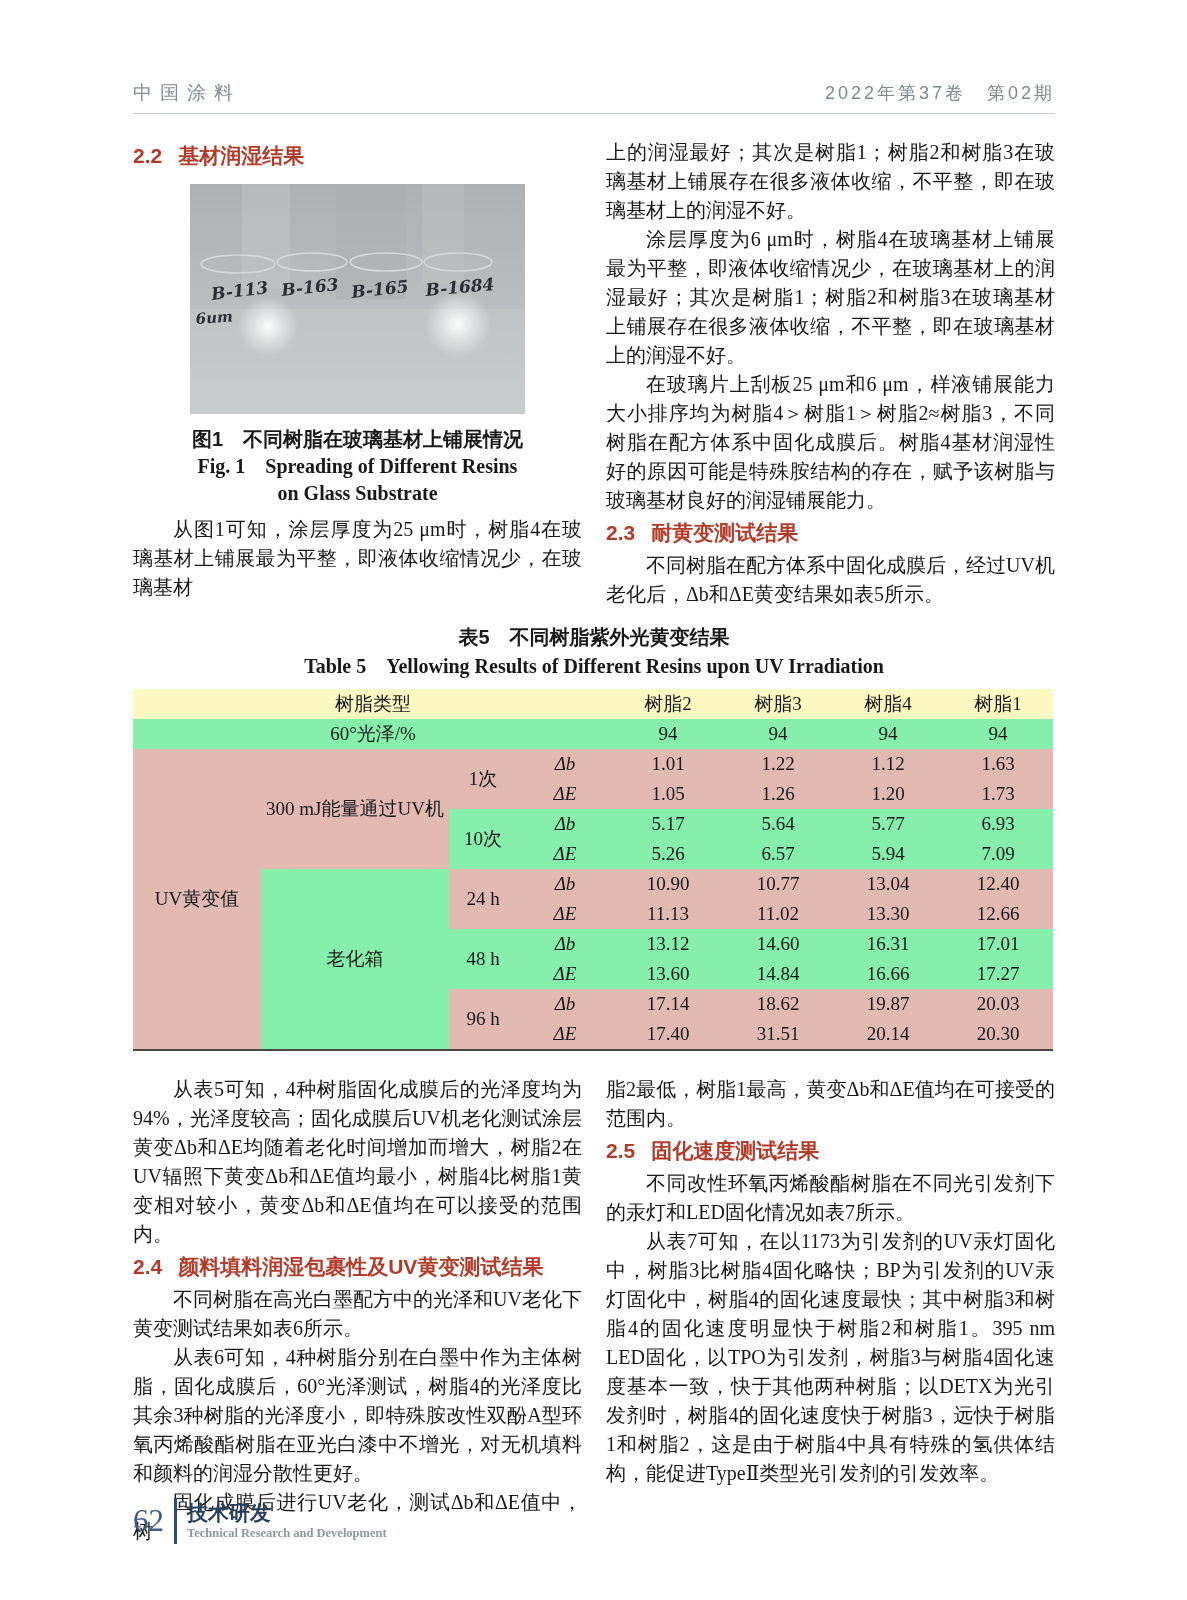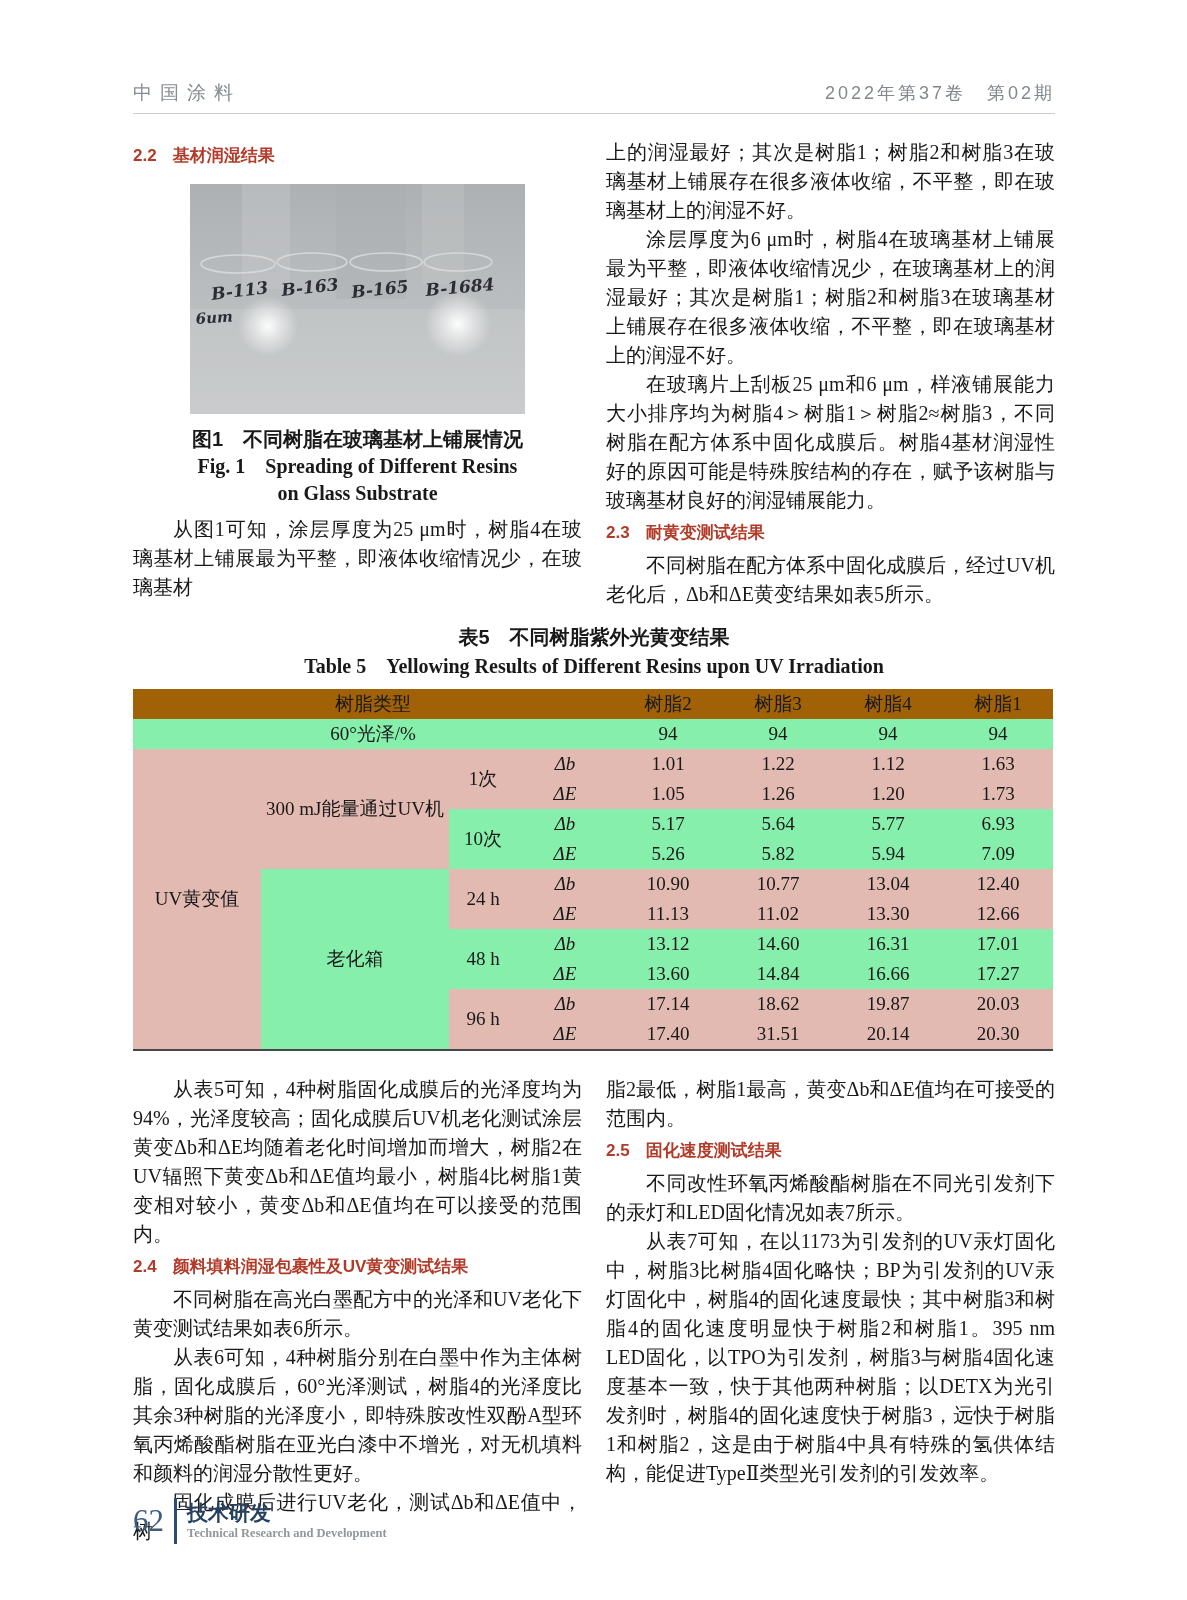--- a/index.html
+++ b/index.html
@@ -9,34 +9,34 @@
   
   .pagehead{display:flex;justify-content:space-between;align-items:baseline;padding-top:80px;}
   .journal{font-family:"Liberation Sans","DejaVu Sans",sans-serif;font-size:19px;color:#868d93;letter-spacing:8px;}
   .issue{font-family:"Liberation Sans","DejaVu Sans",sans-serif;font-size:18px;color:#81888e;letter-spacing:3px;}
   .headrule{height:1px;background:#c9ced2;margin-top:7px;}
   
   .cols{display:flex;gap:24px;margin-top:24px;}
   .col{width:449px;}
   p.bp{font-size:20px;line-height:29px;text-align:justify;margin:0;text-indent:2em;}
   p.bp.noindent{text-indent:0;}
-  .shead{font-family:"Liberation Sans","DejaVu Sans",sans-serif;font-weight:bold;color:#b23a28;font-size:17px;line-height:32px;margin:2px 0 2px 0;}
+  .shead{font-family:"Liberation Sans","DejaVu Sans",sans-serif;font-weight:bold;color:#b23a28;font-size:21px;line-height:32px;margin:2px 0 2px 0;}
   .shead .snum{margin-right:16px;}
   
   .figwrap{width:335px;margin:12px auto 8px auto;}
   .figcap-cn{font-family:"Liberation Sans","DejaVu Sans",sans-serif;font-weight:bold;font-size:20px;text-align:center;line-height:27px;margin-top:8px;}
   .figcap-en{font-weight:bold;font-size:20px;text-align:center;line-height:27px;}
   
   .tblblock{margin-top:14px;}
   .tbltitle-cn{font-family:"Liberation Sans","DejaVu Sans",sans-serif;font-weight:bold;font-size:20px;text-align:center;line-height:28px;}
   .tbltitle-en{font-weight:bold;font-size:20px;text-align:center;line-height:30px;margin-bottom:8px;}
   table.t5{border-collapse:collapse;width:920px;font-size:19px;border-bottom:2px solid #474747;}
   table.t5 td{height:30px;padding:0;text-align:center;vertical-align:middle;}
   td.lab{text-align:left;padding-left:18px;}
-  td.dpink{background:#a16207;}
+  td.dpink{background:#fef9c3;}
   td.pink{background:#e2bab2;}
   td.white{background:#86efac;}
   td.dlab{font-style:italic;}
   
   .pagefoot{position:absolute;top:1498px;left:133px;display:flex;align-items:center;}
   .pagenum{font-size:31px;color:#3d5c80;margin-right:10px;font-family:"Liberation Serif",serif;}
   .fbar{width:3px;height:46px;background:#2e4d73;margin-right:10px;}
   .fcn{font-family:"Liberation Sans","DejaVu Sans",sans-serif;font-weight:bold;font-size:21px;color:#26415e;line-height:24px;}
   .fen{font-size:12.5px;color:#8f969c;line-height:16px;font-weight:bold;}
 </style>
@@ -161,21 +161,21 @@
             <td class="white" rowspan="2">10次</td>
             <td class="white dlab">Δb</td>
             <td class="white">5.17</td>
             <td class="white">5.64</td>
             <td class="white">5.77</td>
             <td class="white">6.93</td>
           </tr>
           <tr>
             <td class="white dlab">ΔE</td>
             <td class="white">5.26</td>
-            <td class="white">5.82</td>
+            <td class="white">6.57</td>
             <td class="white">5.94</td>
             <td class="white">7.09</td>
           </tr>
           <tr>
             <td class="white lab" rowspan="6">老化箱</td>
             <td class="pink" rowspan="2">24 h</td>
             <td class="pink dlab">Δb</td>
             <td class="pink">10.90</td>
             <td class="pink">10.77</td>
             <td class="pink">13.04</td>

